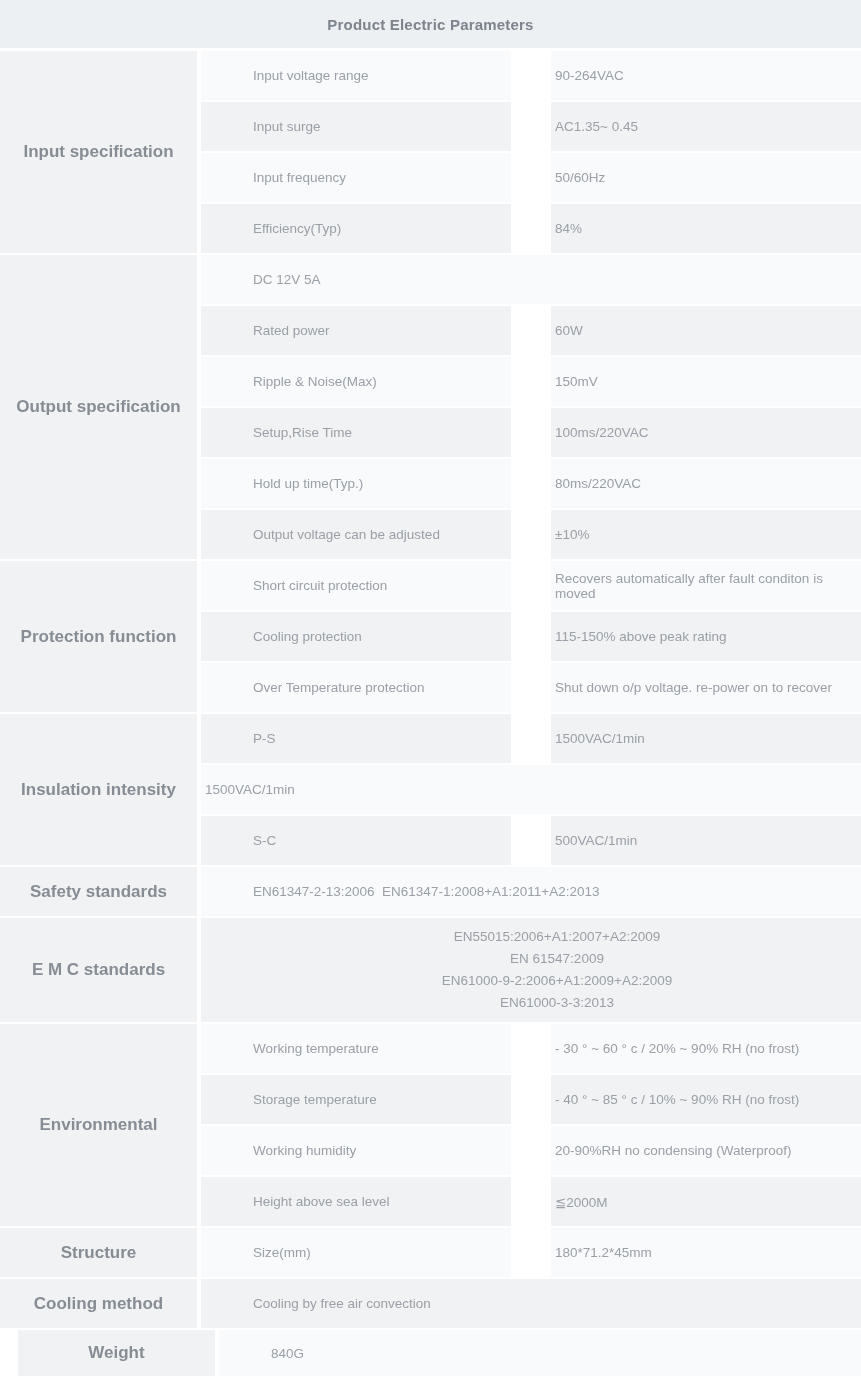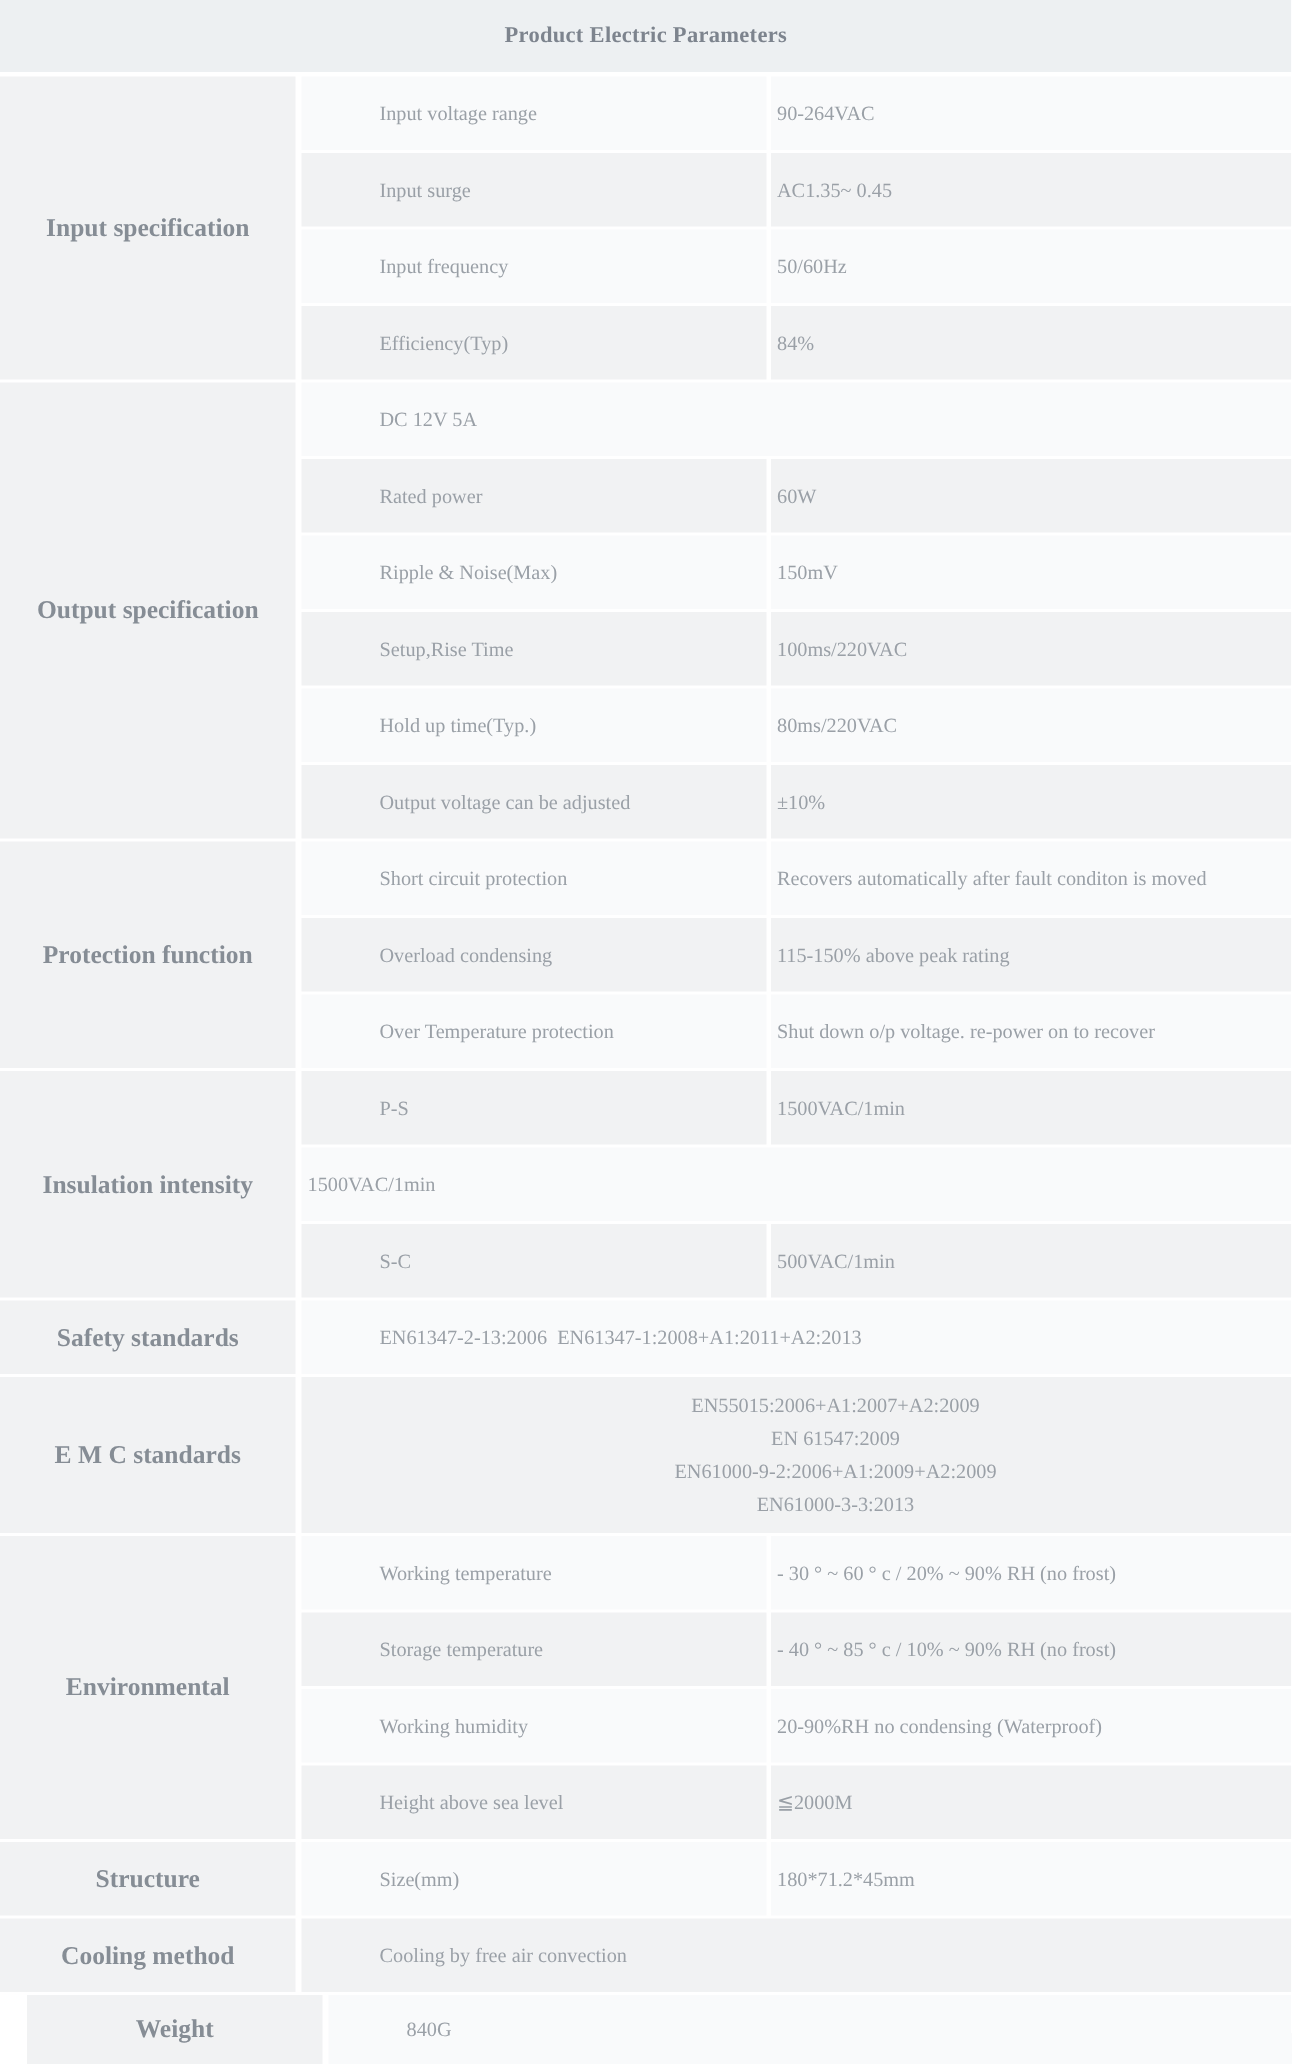--- a/index.html
+++ b/index.html
@@ -1,33 +1,33 @@
 <!DOCTYPE html>
 <html><head>
 <meta charset="utf-8">
 <style>
   html,body{margin:0;padding:0;background:#ffffff;}
   .page{
     width:861px;height:1376px;overflow:hidden;background:#ffffff;
-    font-family:Liberation Serif, serif;
+    font-family:Liberation Sans, sans-serif;
   }
   .title-bar{
     height:48px;margin-bottom:3px;background:#edf0f2;
     display:flex;align-items:center;justify-content:center;
   }
   .title-text{font-size:15px;font-weight:bold;color:#7d848e;letter-spacing:.2px;}
   .group{display:flex;margin-bottom:2px;}
   .group.last{margin-bottom:0;padding-left:18px;}
   .group-label{
     width:197px;margin-right:4px;background:#f1f2f3;flex-shrink:0;
     display:flex;align-items:center;justify-content:center;text-align:center;
     font-size:17px;font-weight:bold;color:#868d95;
   }
   .group-rows{flex:1;display:flex;flex-direction:column;min-width:0;}
-  .row{display:flex;height:49px;margin-bottom:2px;}
+  .row{display:flex;height:49px;margin-bottom:2px;gap:37px;}
   .row.last{margin-bottom:0;}
   .row-emc{height:104px;}
   .row-weight{height:46px;}
   .cell{
     display:flex;align-items:center;box-sizing:border-box;
     font-size:13.5px;color:#9aa0a7;
   }
   .param{width:310px;flex-shrink:0;margin-right:3px;padding-left:52px;}
   .value{flex:1;padding-left:4px;min-width:0;}
   .full{flex:1;padding-left:52px;white-space:pre-wrap;min-width:0;}
@@ -100,21 +100,21 @@
   </div>
 
   <div class="group">
     <div class="group-label">Protection function</div>
     <div class="group-rows">
       <div class="row">
         <div class="cell param light">Short circuit protection</div>
         <div class="cell value light">Recovers automatically after fault conditon is moved</div>
       </div>
       <div class="row">
-        <div class="cell param dark">Overload condensing</div>
+        <div class="cell param dark">Cooling protection</div>
         <div class="cell value dark">115-150% above peak rating</div>
       </div>
       <div class="row last">
         <div class="cell param light">Over Temperature protection</div>
         <div class="cell value light">Shut down o/p voltage. re-power on to recover</div>
       </div>
     </div>
   </div>
 
   <div class="group">

